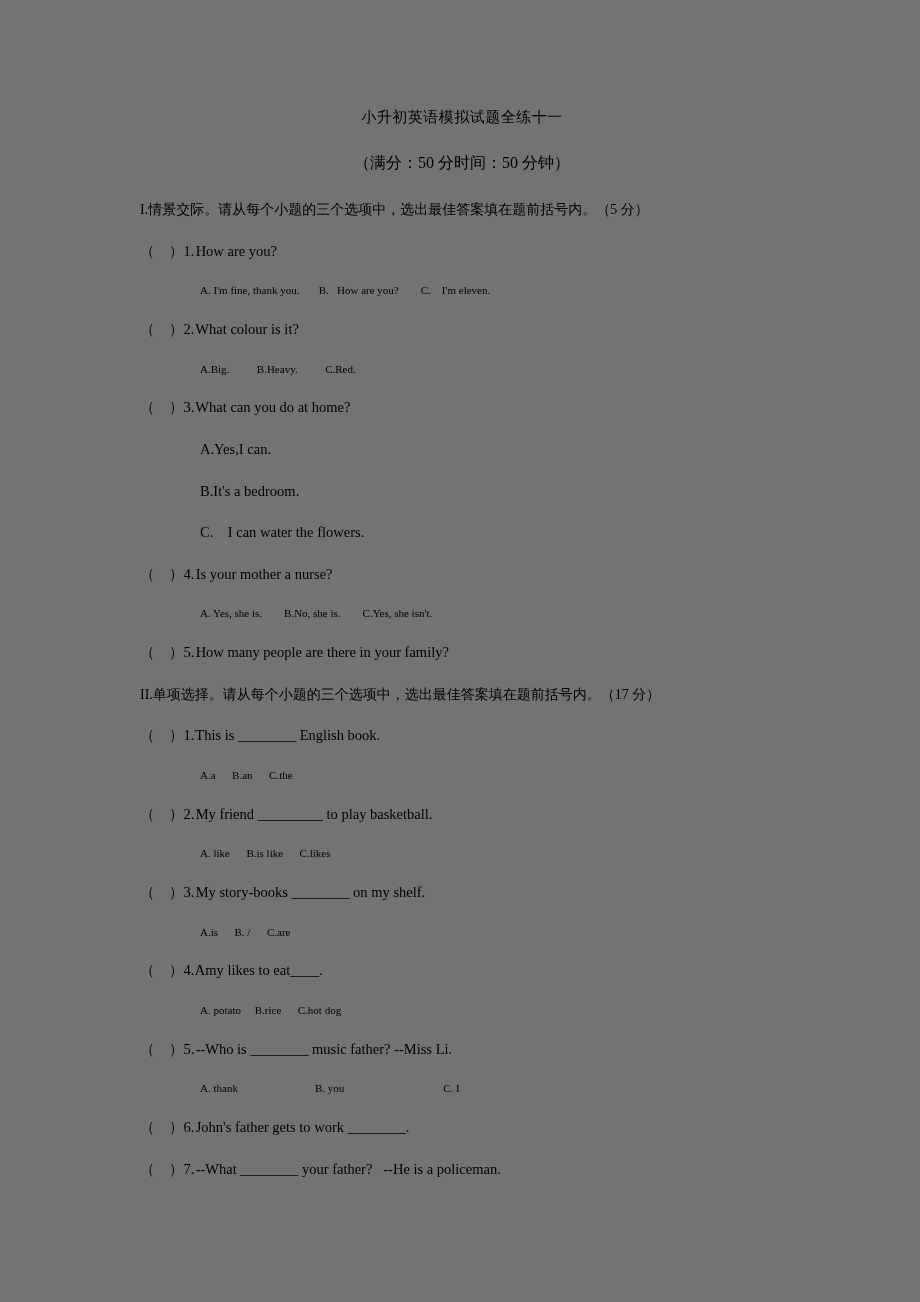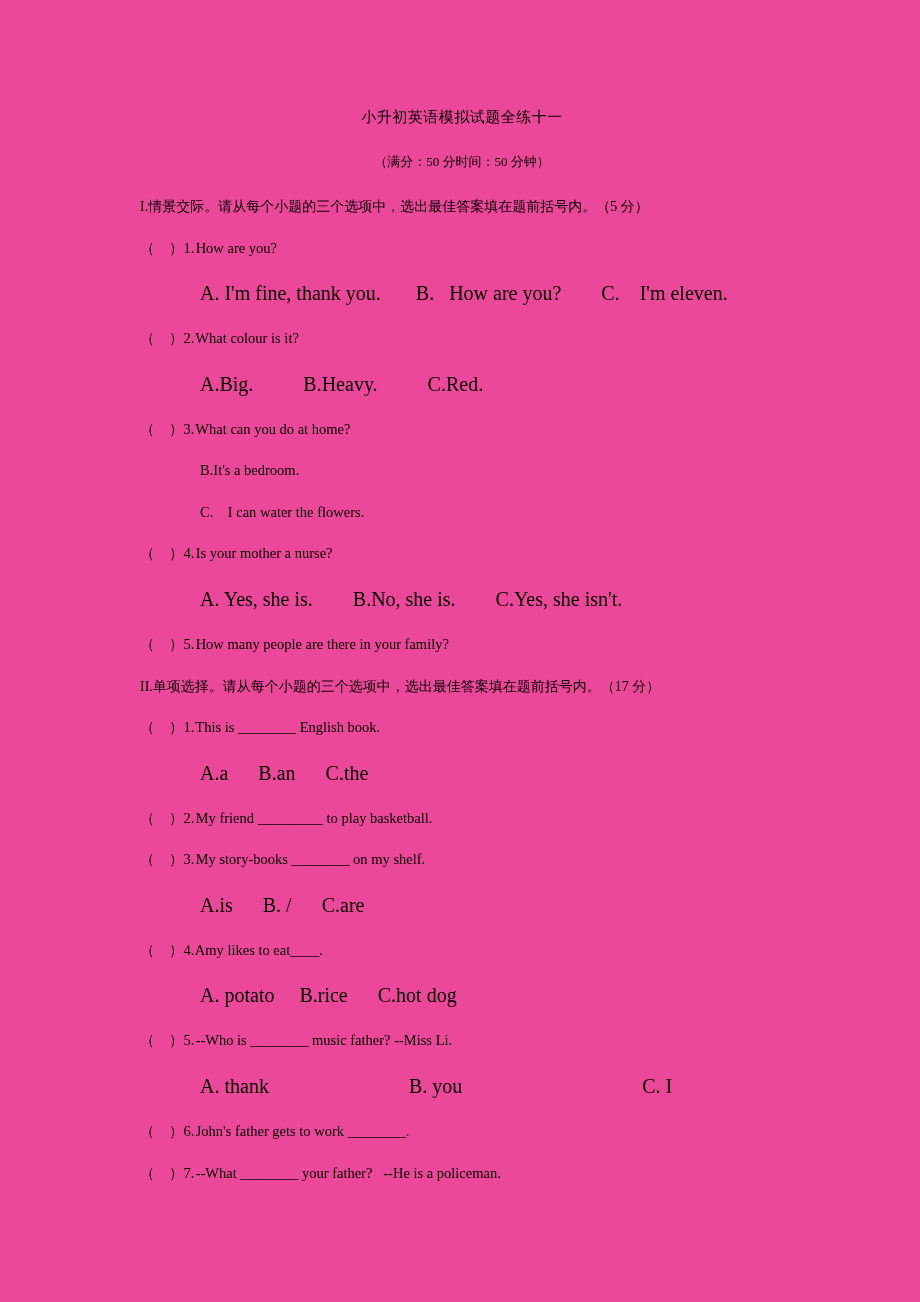--- a/index.html
+++ b/index.html
@@ -8,35 +8,35 @@
     background: #ffffff;
   }
   body {
     font-family: "Liberation Serif", serif;
     color: #000000;
   }
   .page {
     width: 920px;
     height: 1302px;
     position: relative;
-    background: #ec4899;
+    background: #737373;
     box-sizing: border-box;
     padding: 108px 96px 0 140px;
     overflow: hidden;
   }
   .title {
     text-align: center;
     font-size: 15px;
     letter-spacing: 0.5px;
     margin: 0 0 26px 0;
     padding-right: 40px;
   }
   .subtitle {
     text-align: center;
-    font-size: 13px;
+    font-size: 16px;
     margin: 0 0 26px 0;
     padding-right: 40px;
   }
   .section-head {
     font-size: 14px;
     margin: 0 0 22px 0;
     line-height: 1.4;
   }
   .qline {
     font-size: 14.5px;
@@ -44,21 +44,21 @@
     line-height: 1.35;
     white-space: pre;
   }
   .paren {
     display: inline-block;
     width: 52px;
     letter-spacing: 0px;
   }
   .options {
     margin: 0 0 22px 0;
-    font-size: 20px;
+    font-size: 11px;
     line-height: 1.35;
     white-space: pre;
   }
   .opt-indent {
     display: inline-block;
     width: 60px;
   }
   .stack-line {
     font-size: 14.5px;
     line-height: 1.35;
@@ -76,34 +76,36 @@
 
   <div class="section-head">I.情景交际。请从每个小题的三个选项中，选出最佳答案填在题前括号内。（5 分）</div>
 
   <div class="qline"><span class="paren">（    ）1.</span><span> How are you?</span></div>
   <div class="options"><span class="opt-indent"></span><span>A. I'm fine, thank you.       B.   How are you?        C.    I'm eleven.</span></div>
 
   <div class="qline"><span class="paren">（    ）2.</span><span> What colour is it?</span></div>
   <div class="options"><span class="opt-indent"></span><span>A.Big.          B.Heavy.          C.Red.</span></div>
 
   <div class="qline"><span class="paren">（    ）3.</span><span> What can you do at home?</span></div>
+  <div class="stack-line"><span class="opt-indent"></span><span>A.Yes,I can.</span></div>
   <div class="stack-line"><span class="opt-indent"></span><span>B.It's a bedroom.</span></div>
   <div class="stack-line"><span class="opt-indent"></span><span>C.    I can water the flowers.</span></div>
 
   <div class="qline"><span class="paren">（    ）4.</span><span> Is your mother a nurse?</span></div>
   <div class="options"><span class="opt-indent"></span><span>A. Yes, she is.        B.No, she is.        C.Yes, she isn't.</span></div>
 
   <div class="qline"><span class="paren">（    ）5.</span><span> How many people are there in your family?</span></div>
 
   <div class="section-head">II.单项选择。请从每个小题的三个选项中，选出最佳答案填在题前括号内。（17 分）</div>
 
   <div class="qline"><span class="paren">（    ）1.</span><span> This is ________ English book.</span></div>
   <div class="options"><span class="opt-indent"></span><span>A.a      B.an      C.the</span></div>
 
   <div class="qline"><span class="paren">（    ）2.</span><span> My friend _________ to play basketball.</span></div>
+  <div class="options"><span class="opt-indent"></span><span>A. like      B.is like      C.likes</span></div>
 
   <div class="qline"><span class="paren">（    ）3.</span><span> My story-books ________ on my shelf.</span></div>
   <div class="options"><span class="opt-indent"></span><span>A.is      B. /      C.are</span></div>
 
   <div class="qline"><span class="paren">（    ）4.</span><span> Amy likes to eat____.</span></div>
   <div class="options"><span class="opt-indent"></span><span>A. potato     B.rice      C.hot dog</span></div>
 
   <div class="qline"><span class="paren">（    ）5.</span><span> --Who is ________ music father? --Miss Li.</span></div>
   <div class="options"><span class="opt-indent"></span><span>A. thank                            B. you                                    C. I</span></div>
 

